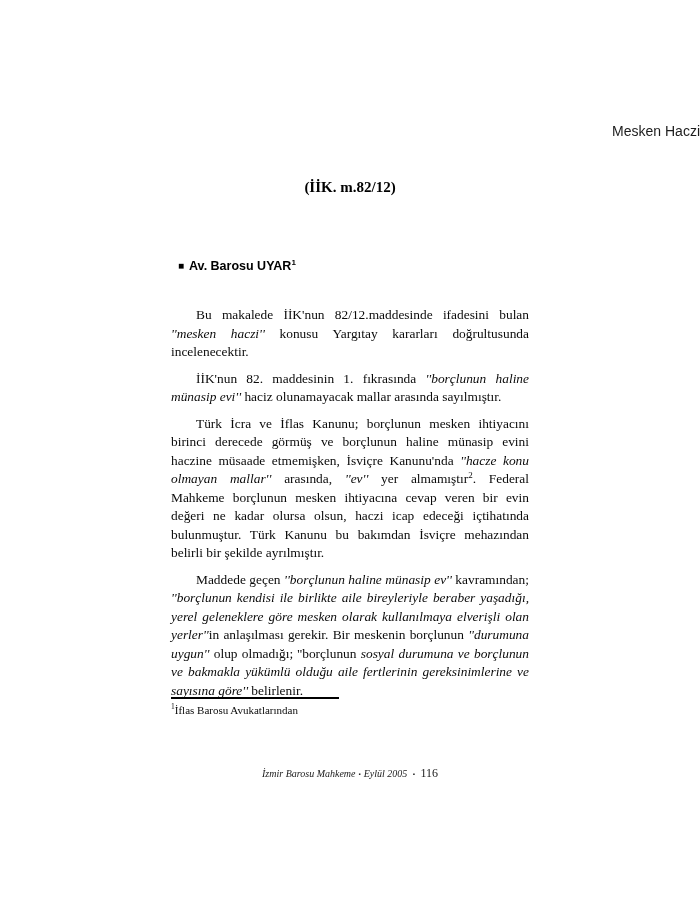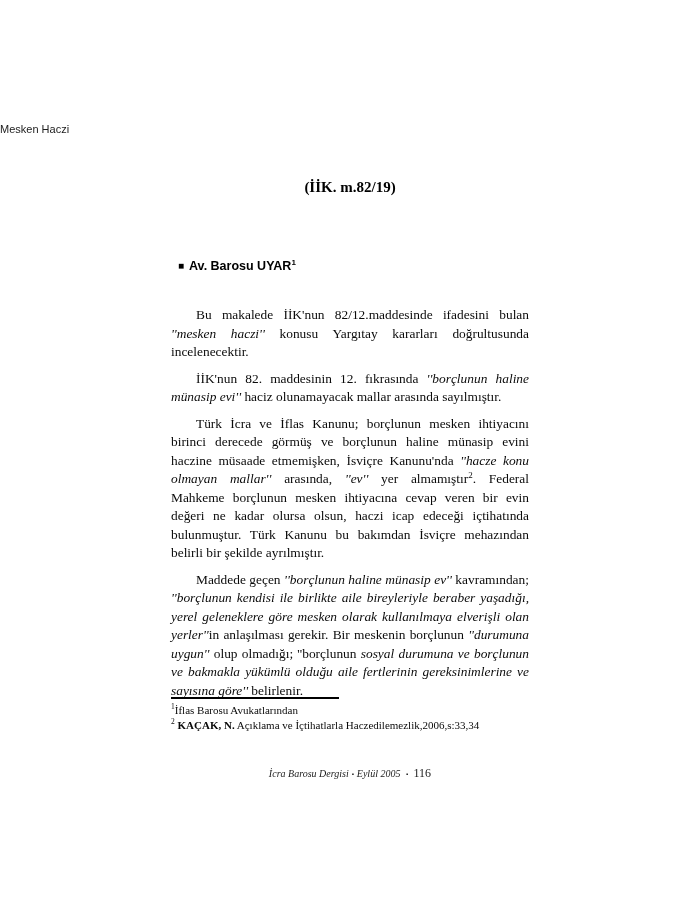--- a/index.html
+++ b/index.html
@@ -8,23 +8,23 @@
     width: 700px;
     height: 917px;
     position: relative;
     font-family: "Liberation Serif", serif;
     color: #111111;
     overflow: hidden;
   }
   .running-header {
     position: absolute;
     top: 123px; left: 0; right: 0;
-    text-align: left;
+    text-align: right;
     font-family: "Liberation Sans", sans-serif;
-    font-size: 11px;
+    font-size: 14px;
     color: #1c1c1c;
   }
   .title-block {
     position: absolute;
     top: 179px; left: 0; right: 0;
     text-align: center;
     font-family: "Liberation Serif", serif;
     font-weight: bold;
     font-size: 15px;
     line-height: 17px;
@@ -78,37 +78,36 @@
   .page-footer .journal, .page-footer .issue { font-style: italic; }
   .page-footer .sep { font-size: 6px; vertical-align: 1px; margin: 0 3px; }
   .page-footer .pagenum { font-size: 12px; font-style: normal; }
 </style>
 </head>
 <body>
 
 <div class="running-header">Mesken Haczi</div>
 
 <div class="title-block">
-  <div>(İİK. m.82/19)</div>
+  <div>(İİK. m.82/12)</div>
 </div>
 
 <div class="author-line">
   <span class="bullet">■</span><span>Av. Barosu UYAR</span><sup>1</sup>
 </div>
 
 <div class="article-body" id="article-body">
     <p><span>Bu makalede İİK'nun 82/12.maddesinde ifadesini bulan </span><span style="font-style: italic;">''mesken haczi''</span><span> konusu Yargıtay kararları doğrultusunda incelenecektir.</span></p>
-    <p><span>İİK'nun 82. maddesinin 12. fıkrasında </span><span style="font-style: italic;">''borçlunun haline münasip evi''</span><span> haciz olunamayacak mallar arasında sayılmıştır.</span></p>
+    <p><span>İİK'nun 82. maddesinin 1. fıkrasında </span><span style="font-style: italic;">''borçlunun haline münasip evi''</span><span> haciz olunamayacak mallar arasında sayılmıştır.</span></p>
     <p><span>Türk İcra ve İflas Kanunu; borçlunun mesken ihtiyacını birinci derecede görmüş ve borçlunun haline münasip evini haczine müsaade etmemişken, İsviçre Kanunu'nda </span><span style="font-style: italic;">''hacze konu olmayan mallar''</span><span> arasında, </span><span style="font-style: italic;">''ev''</span><span> yer almamıştır</span><sup>2</sup><span>. Federal Mahkeme borçlunun mesken ihtiyacına cevap veren bir evin değeri ne kadar olursa olsun, haczi icap edeceği içtihatında bulunmuştur. Türk Kanunu bu bakımdan İsviçre mehazından belirli bir şekilde ayrılmıştır.</span></p>
     <p><span>Maddede geçen </span><span style="font-style: italic;">''borçlunun haline münasip ev''</span><span> kavramından; </span><span style="font-style: italic;">''borçlunun kendisi ile birlikte aile bireyleriyle beraber yaşadığı, yerel geleneklere göre mesken olarak kullanılmaya elverişli olan yerler''</span><span>in anlaşılması gerekir. Bir meskenin borçlunun </span><span style="font-style: italic;">''durumuna uygun''</span><span> olup olmadığı; ''borçlunun </span><span style="font-style: italic;">sosyal durumuna ve borçlunun ve bakmakla yükümlü olduğu aile fertlerinin gereksinimlerine ve sayısına göre''</span><span> belirlenir.</span></p>
   </div>
 
 <div class="footnote-block">
   <div class="footnote-rule"></div>
   <div id="footnotes">
       <div><sup>1</sup><span>İflas Barosu Avukatlarından</span></div>
-      <div><sup>2</sup><span> </span><span style="font-weight: bold;">KAÇAK, N.</span><span> Açıklama ve İçtihatlarla Haczedilemezlik,2006,s:33,34</span></div>
     </div>
 </div>
 
 <div class="page-footer">
-  <span class="journal">İcra Barosu Dergisi</span><span class="sep">▪</span><span class="issue">Eylül 2005</span> <span class="sep">▪</span> <span class="pagenum">116</span>
+  <span class="journal">İzmir Barosu Mahkeme</span><span class="sep">▪</span><span class="issue">Eylül 2005</span> <span class="sep">▪</span> <span class="pagenum">116</span>
 </div>
 
 </body></html>

